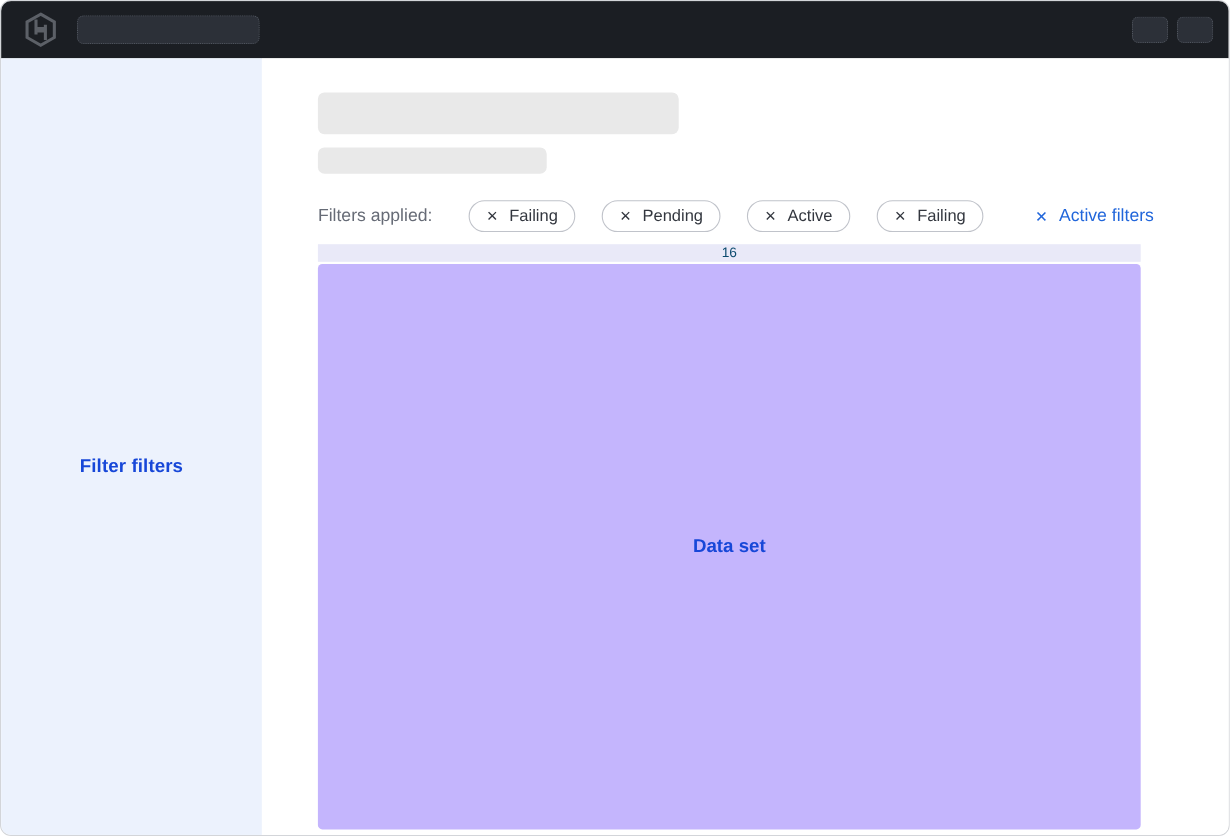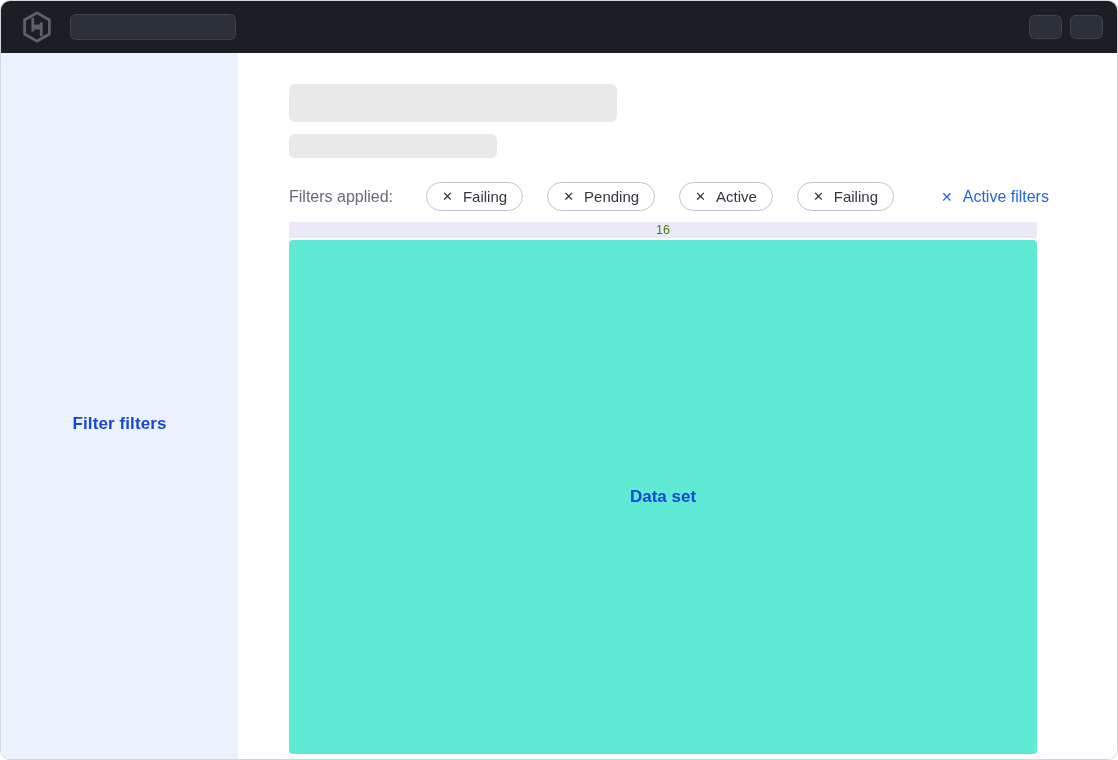--- a/index.html
+++ b/index.html
@@ -83,24 +83,24 @@
     color: #2166db; font-size: 16px; font-weight: 500;
     cursor: pointer;
   }
   .clear-filters .x { font-size: 14px; line-height: 1; }
   
   .count-bar {
     width: 748px; height: 16px; margin-top: 11px;
     background: #e9e9f8;
     display: flex; align-items: center; justify-content: center;
   }
-  .count-text { font-size: 12.5px; color: #4d7c0f; }
+  .count-text { font-size: 12.5px; color: #0c4a6e; }
   .data-area {
     width: 748px; height: 514px; margin-top: 2px;
-    background: #5eead4;
+    background: #c4b5fd;
     border-radius: 4px;
     display: flex; align-items: center; justify-content: center;
   }
   .data-label { color: #1747d8; font-weight: 700; font-size: 17px; }
 </style>
 </head>
 <body>
 
 <div class="window">
 

